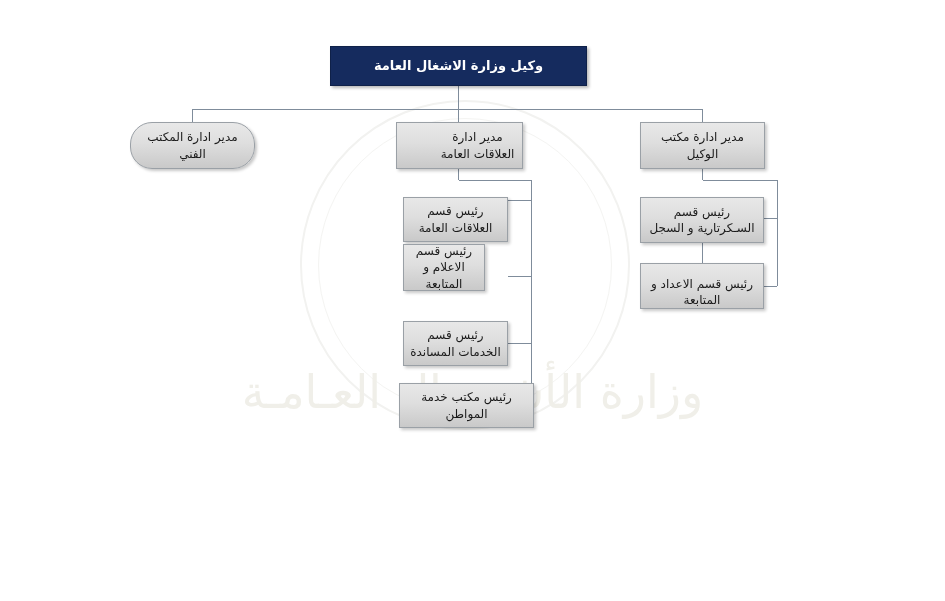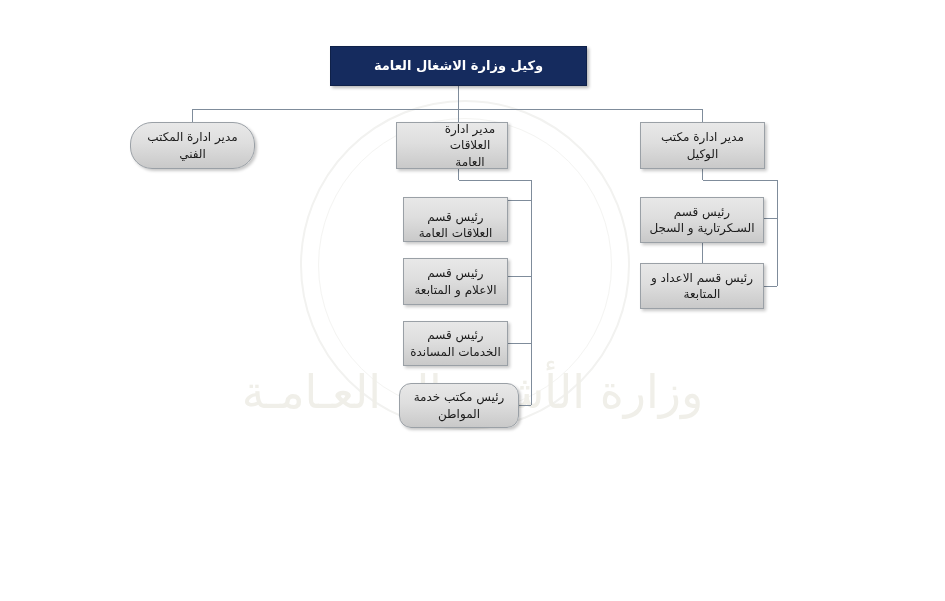--- a/index.html
+++ b/index.html
@@ -155,43 +155,43 @@
 </svg>
 
 <div class="node root" style="left:330px; top:46px; width:257px; height:40px;">
   <span class="node-label">وكيل وزارة الاشغال العامة</span>
 </div>
 
 <div class="node grey" style="left:130px; top:122px; width:125px; height:47px;border-radius:22px;">
   <span class="node-label">مدير ادارة المكتب الفني</span>
 </div>
 
-<div class="node grey" style="left:396px; top:122px; width:112px; height:47px;padding-left:36px;">
+<div class="node grey" style="left:396px; top:122px; width:127px; height:47px;padding-left:36px;">
   <span class="node-label">مدير ادارة العلاقات العامة</span>
 </div>
 
 <div class="node grey" style="left:640px; top:122px; width:125px; height:47px;">
   <span class="node-label">مدير ادارة مكتب الوكيل</span>
 </div>
 
-<div class="node grey" style="left:403px; top:197px; width:105px; height:45px;align-items:flex-end;">
+<div class="node grey" style="left:403px; top:197px; width:105px; height:45px;">
   <span class="node-label">رئيس قسم العلاقات العامة</span>
 </div>
 
-<div class="node grey" style="left:403px; top:258px; width:105px; height:47px;">
+<div class="node grey" style="left:403px; top:244px; width:82px; height:47px;">
   <span class="node-label">رئيس قسم الاعلام و المتابعة</span>
 </div>
 
 <div class="node grey" style="left:403px; top:321px; width:105px; height:45px;">
   <span class="node-label">رئيس قسم الخدمات المساندة</span>
 </div>
 
-<div class="node grey" style="left:399px; top:383px; width:120px; height:45px;border-radius:12px;">
+<div class="node grey" style="left:399px; top:383px; width:135px; height:45px;">
   <span class="node-label">رئيس مكتب خدمة المواطن</span>
 </div>
 
 <div class="node grey" style="left:640px; top:197px; width:124px; height:46px;align-items:center;">
   <span class="node-label">رئيس قسم السـكرتارية و السجل</span>
 </div>
 
-<div class="node grey" style="left:640px; top:263px; width:124px; height:46px;">
+<div class="node grey" style="left:640px; top:263px; width:124px; height:46px;align-items:flex-end;">
   <span class="node-label">رئيس قسم الاعداد و المتابعة</span>
 </div>
 
 </body></html>

